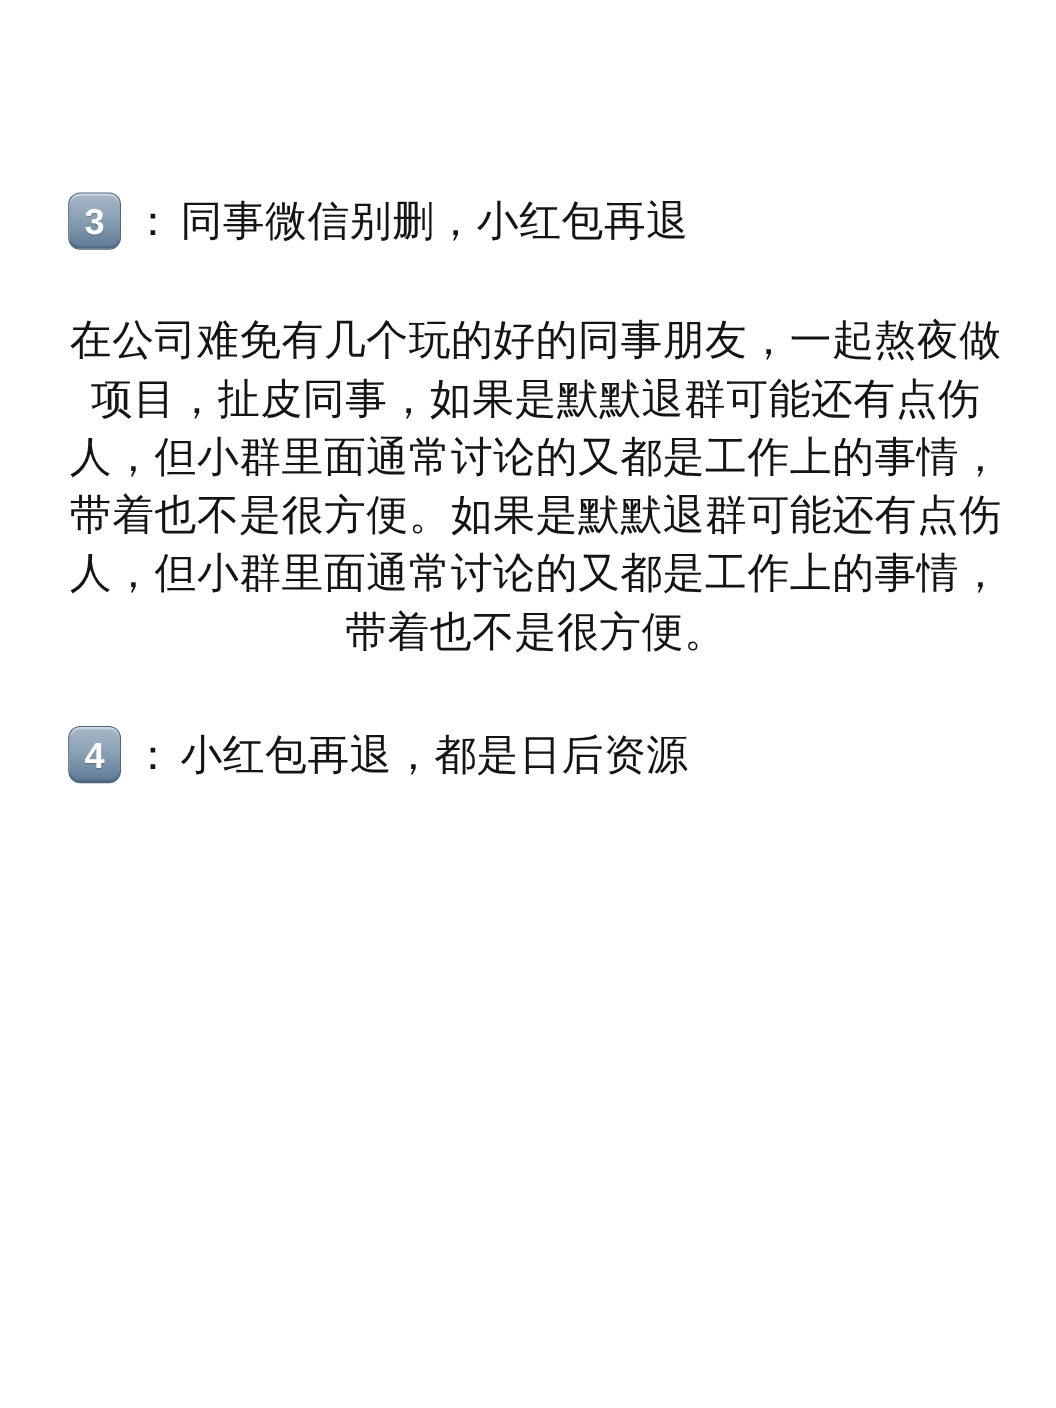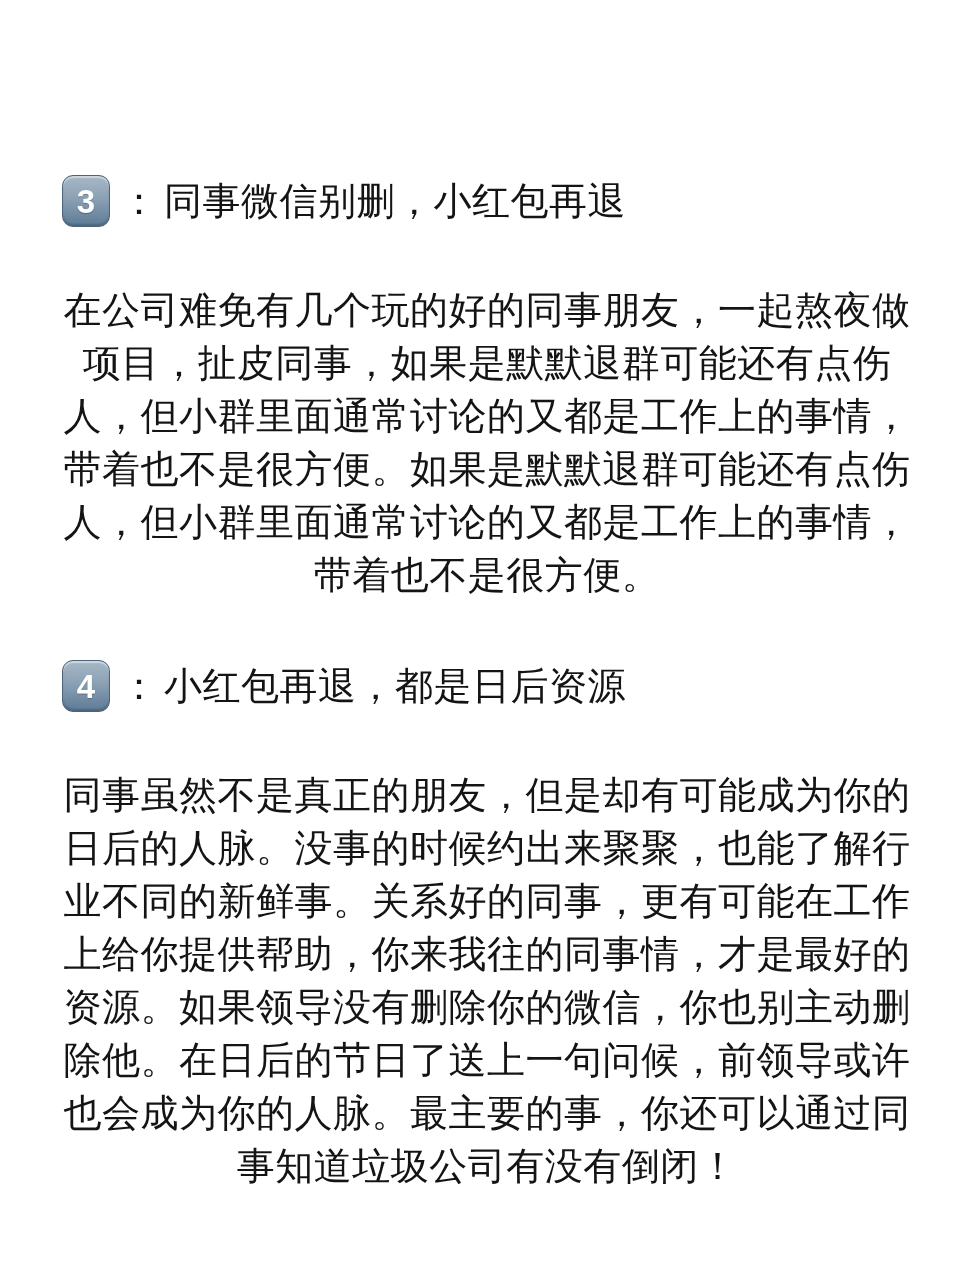--- a/index.html
+++ b/index.html
@@ -79,15 +79,14 @@
   </div>
 
   <p class="para">在公司难免有几个玩的好的同事朋友，一起熬夜做项目，扯皮同事，如果是默默退群可能还有点伤人，但小群里面通常讨论的又都是工作上的事情，带着也不是很方便。如果是默默退群可能还有点伤人，但小群里面通常讨论的又都是工作上的事情，带着也不是很方便。</p>
 
   <div class="heading">
     <span class="keycap">4</span>
     <span class="sep">：</span>
     <h2 class="title">小红包再退，都是日后资源</h2>
   </div>
 
-  <p class="para">同事虽然不是真正的朋友，但是却有可能成为你的日后的人脉。没事的时候约出来聚聚，也能了解行业不同的新鲜事。关系好的同事，更有可能在工作上给你提供帮助，你来我往的同事情，才是最好的资源。如果领导没有删除你的微信，你也别主动删除他。在日后的节日了送上一句问候，前领导或许也会成为你的人脉。最主要的事，你还可以通过同事知道垃圾公司有没有倒闭！</p>
 
 </main>
 
 </body></html>

